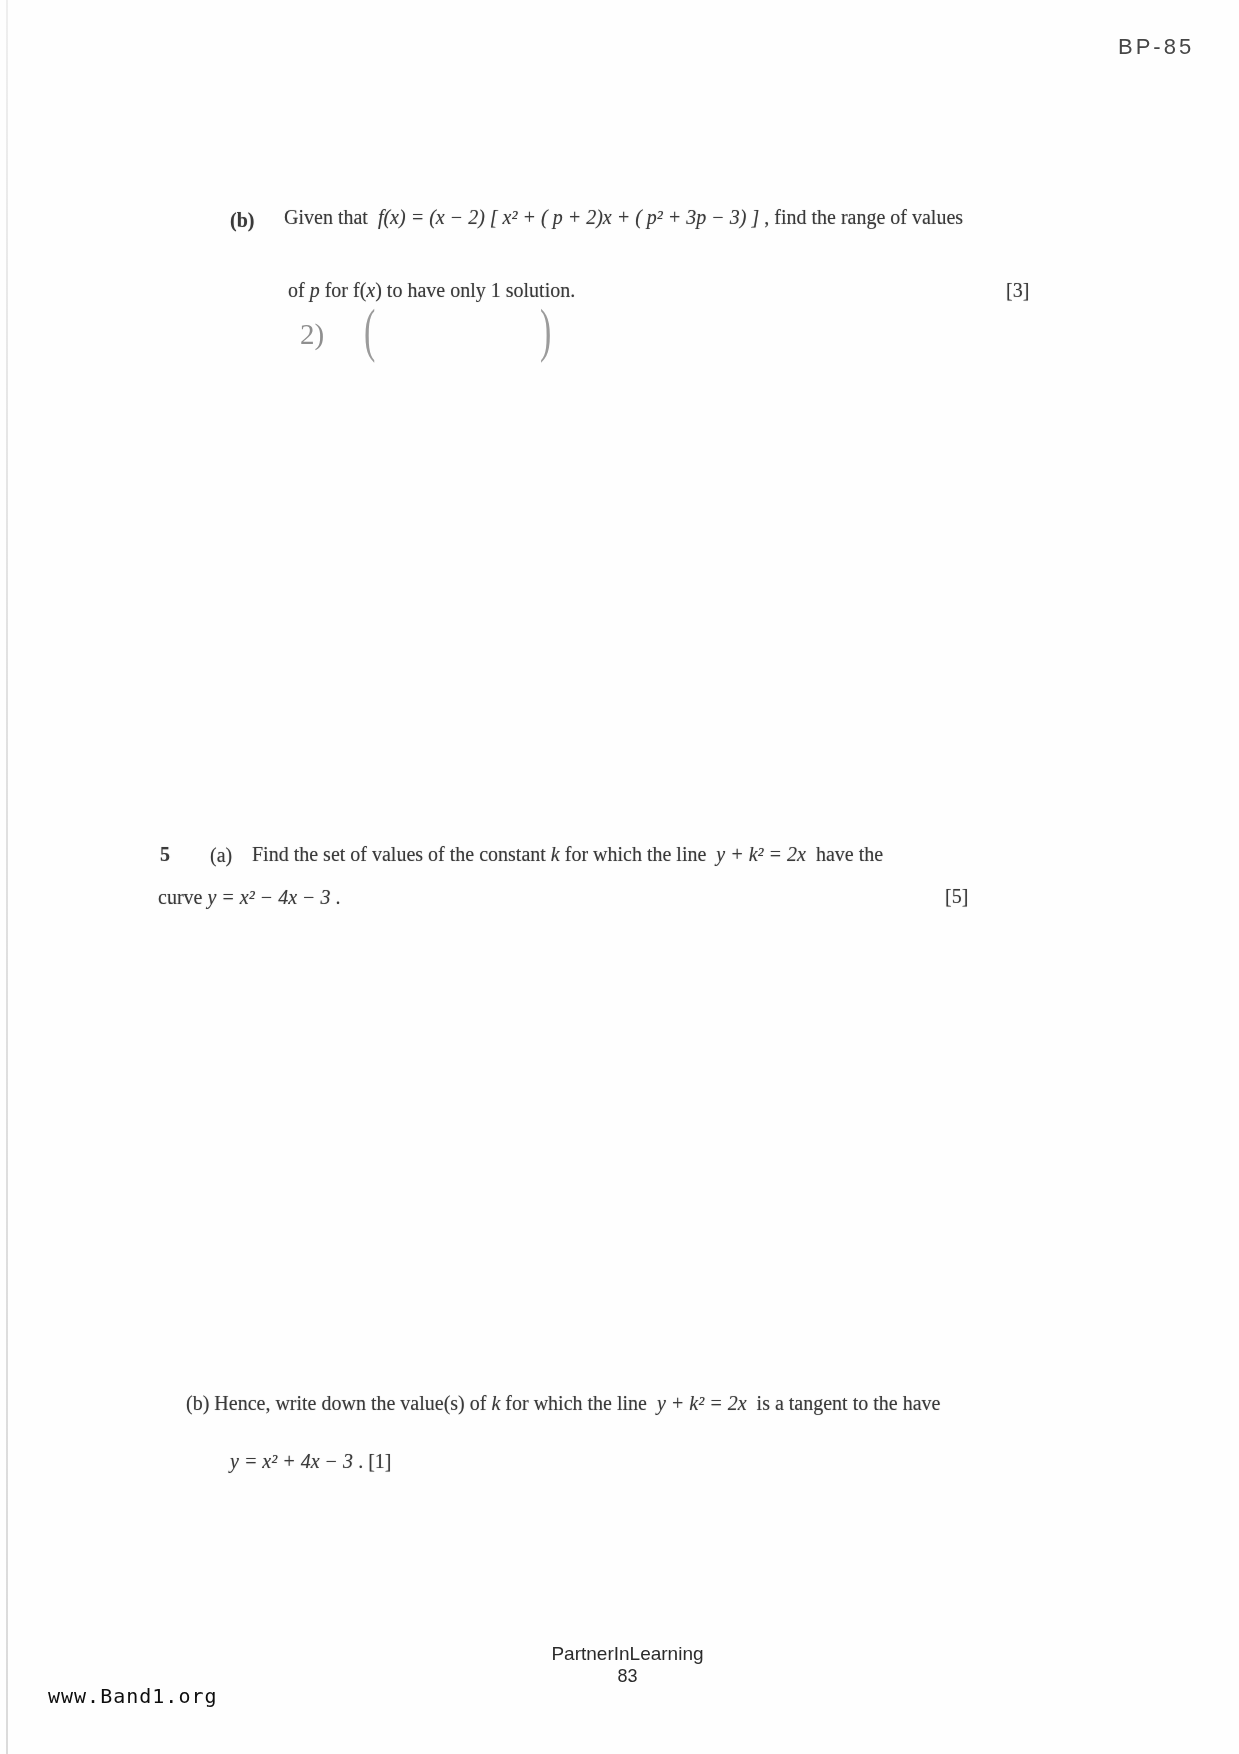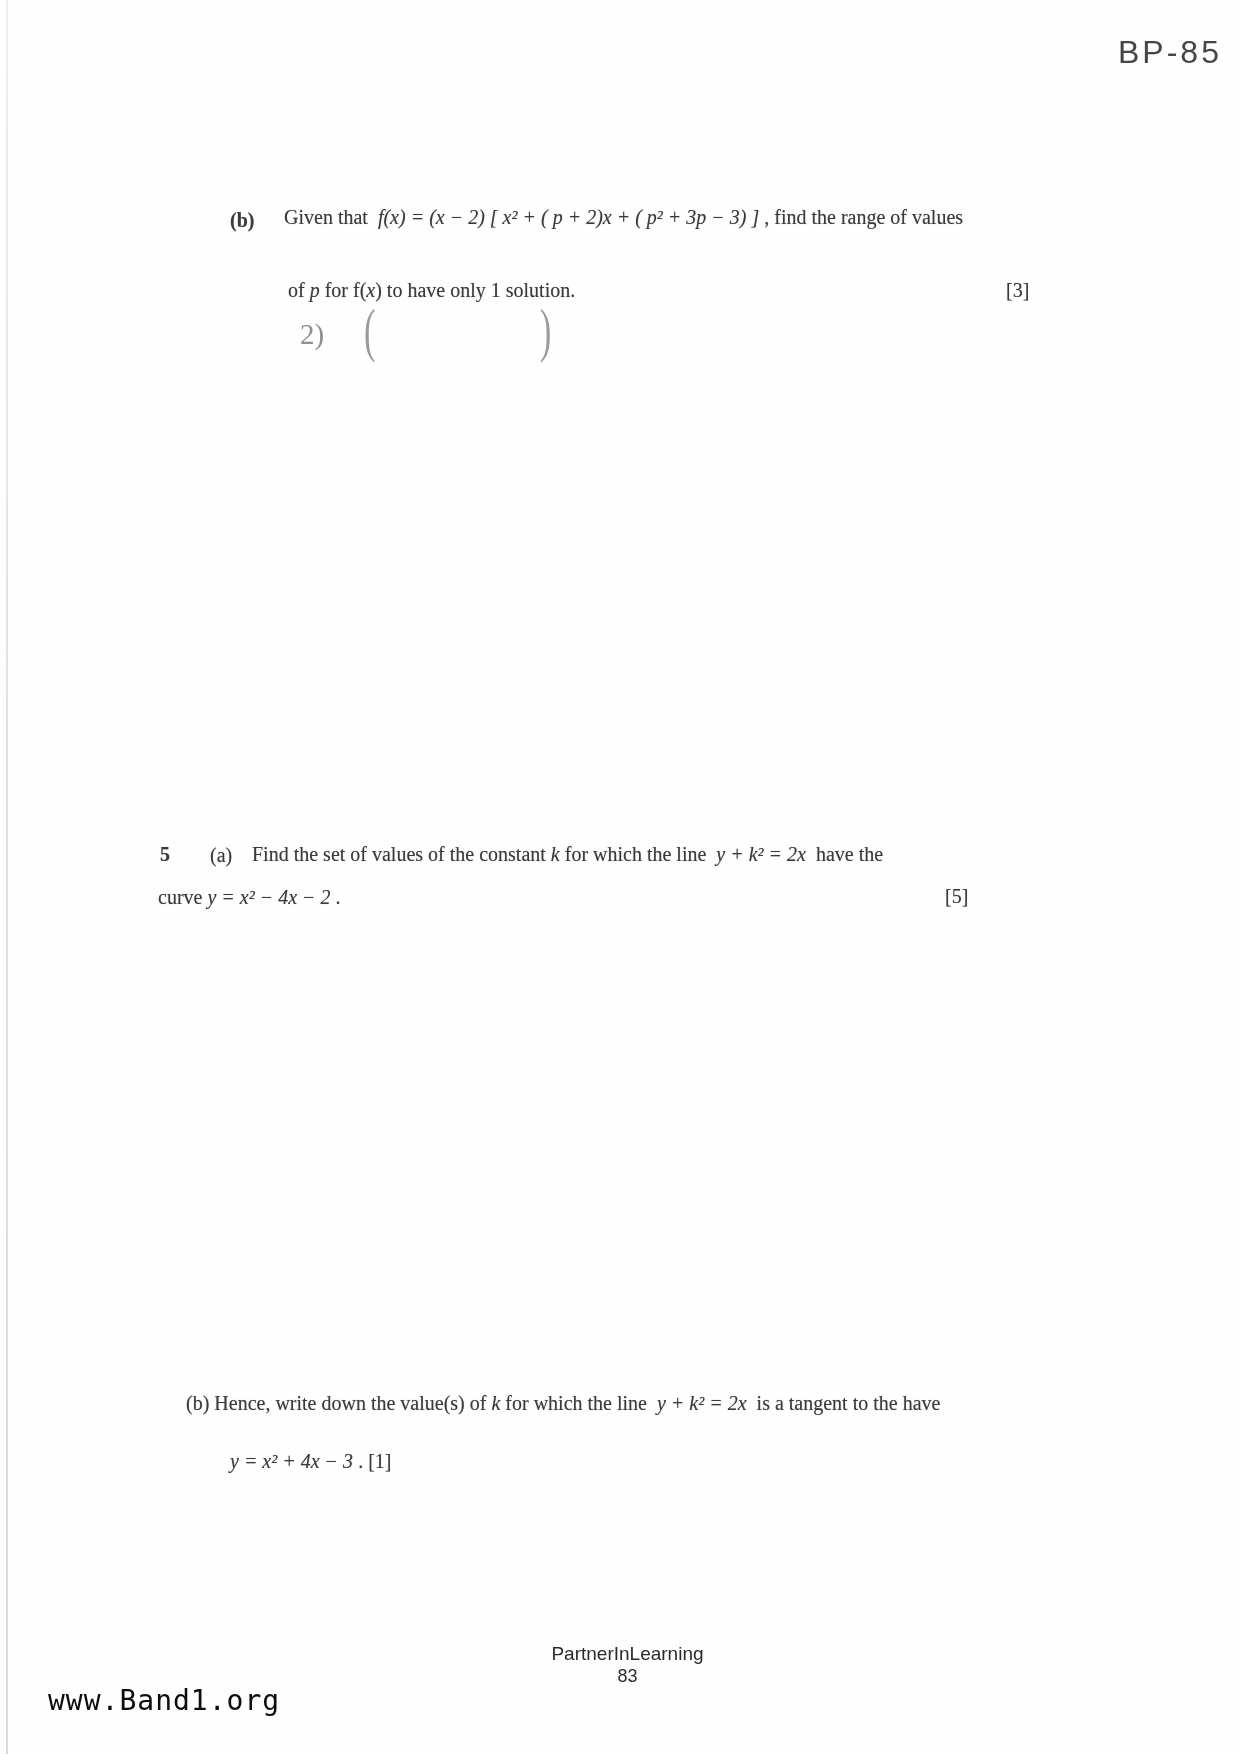--- a/index.html
+++ b/index.html
@@ -15,21 +15,21 @@
   
   .scan-edge {
     position: absolute; left: 6px; top: 0; width: 2px; height: 100%;
     background: linear-gradient(to bottom, #e9e9e9 0%, #d7d7d7 40%, #cfcfcf 100%);
     opacity: .75;
   }
 
   .doc-code {
     position: absolute; left: 1118px; top: 34px;
     font-family: "Liberation Sans", sans-serif;
-    font-size: 32px; letter-spacing: 3px; color: #464646;
+    font-size: 22px; letter-spacing: 3px; color: #464646;
   }
 
   .qline {
     position: absolute;
     font-size: 20px; color: #3a3a3a;
     white-space: pre;
     text-shadow: 0 0 1px rgba(70,70,70,.45);
   }
   .qline .seg { font-style: normal; }
   .qline .seg.m { font-style: italic; }
@@ -58,21 +58,21 @@
     text-align: center;
     font-family: "Liberation Sans", sans-serif;
     color: #2b2b2b;
   }
   .footer-brand { font-size: 19px; display: block; }
   .footer-page  { font-size: 18px; display: block; margin-top: 1px; }
 
   .watermark {
     position: absolute; left: 48px; top: 1684px;
     font-family: "DejaVu Sans Mono", "Liberation Mono", monospace;
-    font-size: 28px; color: #0d0d0d; letter-spacing: 1px;
+    font-size: 20px; color: #0d0d0d; letter-spacing: 1px;
   }
 </style>
 </head>
 <body>
 
 <div class="page">
 
   <div class="scan-edge"></div>
 
   <div class="doc-code">BP-85</div>
@@ -85,21 +85,21 @@
 
     <span class="hw hw-num">2)</span>
     <span class="hw hw-paren open">(</span>
     <span class="hw hw-paren close">)</span>
   </div>
 
   <div>
     <span class="qline q-number" style="left:160px; top:843px;">5</span>
     <span class="qline" style="left:210px; top:844px;">(a)</span>
     <span class="qline" style="left:252px; top:843px;"><span class="seg">Find the set of values of the constant </span><span class="seg m">k</span><span class="seg"> for which the line  </span><span class="seg m">y + k² = 2x</span><span class="seg">  have the</span></span>
-    <span class="qline" style="left:158px; top:886px;"><span class="seg">curve </span><span class="seg m">y = x² − 4x − 2</span><span class="seg"> .</span></span>
+    <span class="qline" style="left:158px; top:886px;"><span class="seg">curve </span><span class="seg m">y = x² − 4x − 3</span><span class="seg"> .</span></span>
     <span class="marks" style="left:945px; top:885px;">[5]</span>
 
     <span class="qline" style="left:186px; top:1392px;"><span class="seg">(b) Hence, write down the value(s) of </span><span class="seg m">k</span><span class="seg"> for which the line  </span><span class="seg m">y + k² = 2x</span><span class="seg">  is a tangent to the have</span></span>
     <span class="qline" style="left:230px; top:1438px;margin-top:12px;"><span class="seg m">y = x² + 4x − 3</span><span class="seg"> . [1]</span></span>
   </div>
 
   <div class="footer-block">
     <span class="footer-brand">PartnerInLearning</span>
     <span class="footer-page">83</span>
   </div>

